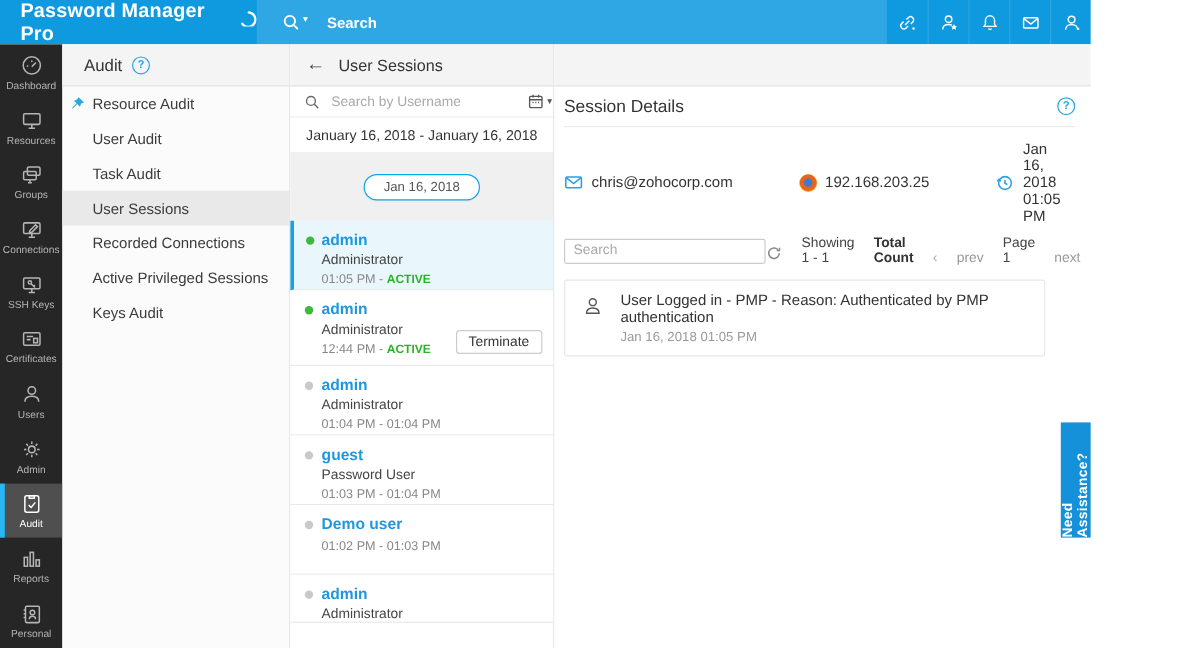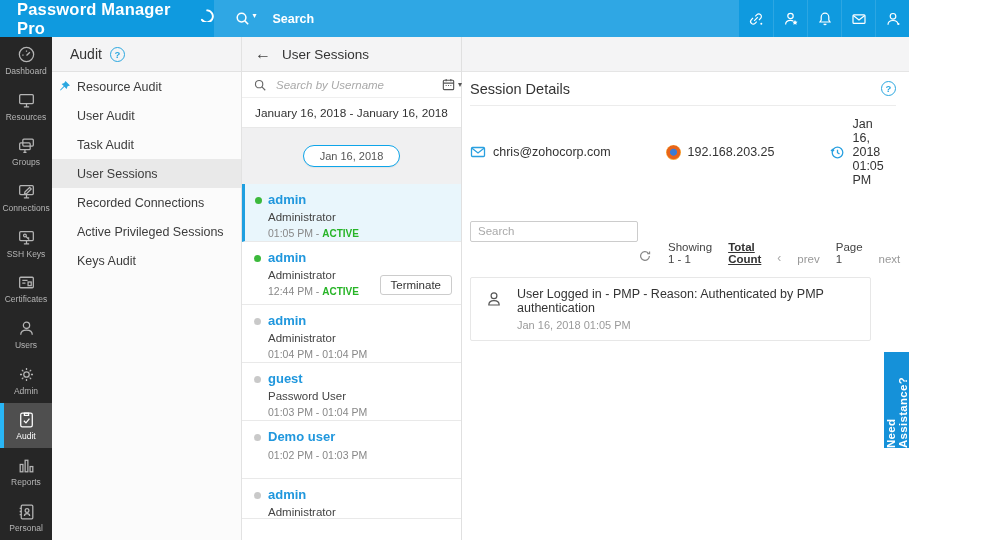--- a/index.html
+++ b/index.html
@@ -53,21 +53,21 @@
   .sessions { width:220px; border-right:1px solid #e0e0e0; background:#fff; flex:none;
               display:flex; flex-direction:column; }
   .sess-head { height:35px; background:#f4f4f5; border-bottom:1px solid #e2e2e2;
                display:flex; align-items:center; gap:11px; padding:0 13px;
                font-size:13.5px; color:#333; flex:none; }
   .back { font-size:16px; color:#444; cursor:pointer; line-height:1; }
   .sess-search { height:26px; display:flex; align-items:center; gap:9px; padding:0 11px;
                  border-bottom:1px solid #efefef; flex:none; }
   .sess-search svg { stroke:#666; fill:none; stroke-width:1.3; flex:none; }
   .sess-search input { flex:1; border:none; outline:none; font-size:11.5px; color:#333;
-                       font-family:"Liberation Sans",sans-serif;font-style:italic; }
+                       font-family:"Liberation Sans",sans-serif; }
   .sess-search input::placeholder { color:#a9a9a9; }
   .cal { display:flex; align-items:center; gap:2px; cursor:pointer; color:#555; }
   .cal .caret { font-size:8px; color:#555; }
   .sess-range { height:30px; display:flex; align-items:center; justify-content:center;
                 font-size:11.8px; color:#333; border-bottom:1px solid #e8e8e8; flex:none; }
   .sess-gray { height:56px; background:#f0f0f1; display:flex; align-items:center;
                justify-content:center; flex:none; }
   .date-pill { background:#fff; border:1px solid #0ea5e9; border-radius:12px; padding:4px 16px;
                font-size:11px; color:#555; box-shadow:0 1px 1px rgba(0,0,0,.05); }
 
@@ -100,21 +100,21 @@
   .inf svg { stroke:#2aa0e0; fill:none; stroke-width:1.3; flex:none; }
   .ff { width:15px; height:15px; border-radius:50%; flex:none;
         background:radial-gradient(circle at 50% 48%, #3a7bd5 0 29%, #e8641a 36% 60%, #f7a336 66% 100%); }
   .det-controls { display:flex; align-items:center; justify-content:space-between; margin-top:10px; }
   .det-search input { width:168px; height:21px; border:1px solid #ccc; border-radius:2px;
                       font-size:11.5px; padding:0 7px; color:#333; outline:none;
                       font-family:"Liberation Sans",sans-serif; }
   .det-search input::placeholder { color:#a9a9a9; }
   .pagination { display:flex; align-items:flex-end; gap:16px; font-size:11.5px; color:#444; }
   .refresh svg { stroke:#888; fill:none; stroke-width:1.4; cursor:pointer; }
-  .total { font-weight:bold; text-decoration:underline; color:#333; cursor:pointer;margin-top:44px; }
+  .total { font-weight:bold; color:#333; cursor:pointer; }
   .pgray { color:#999; cursor:pointer; }
   .chev { color:#aaa; font-size:12px; }
   .size { padding:2px 5px; color:#444; cursor:pointer;text-decoration:underline; }
   .size.active { border:1px solid #bcd9ec; background:#f3fafd; color:#2e7fb5; border-radius:2px; }
   .log-card { margin:12px 25px 0 0; border:1px solid #e7e7e7; border-radius:2px; background:#fff;
               display:flex; gap:13px; padding:9px 13px; align-items:flex-start; }
   .log-card svg { stroke:#555; fill:none; stroke-width:1.2; flex:none; margin-top:2px; }
   .log-msg { font-size:12.5px; color:#333; }
   .log-time { font-size:11px; color:#9a9a9a; margin-top:4px; }
 

